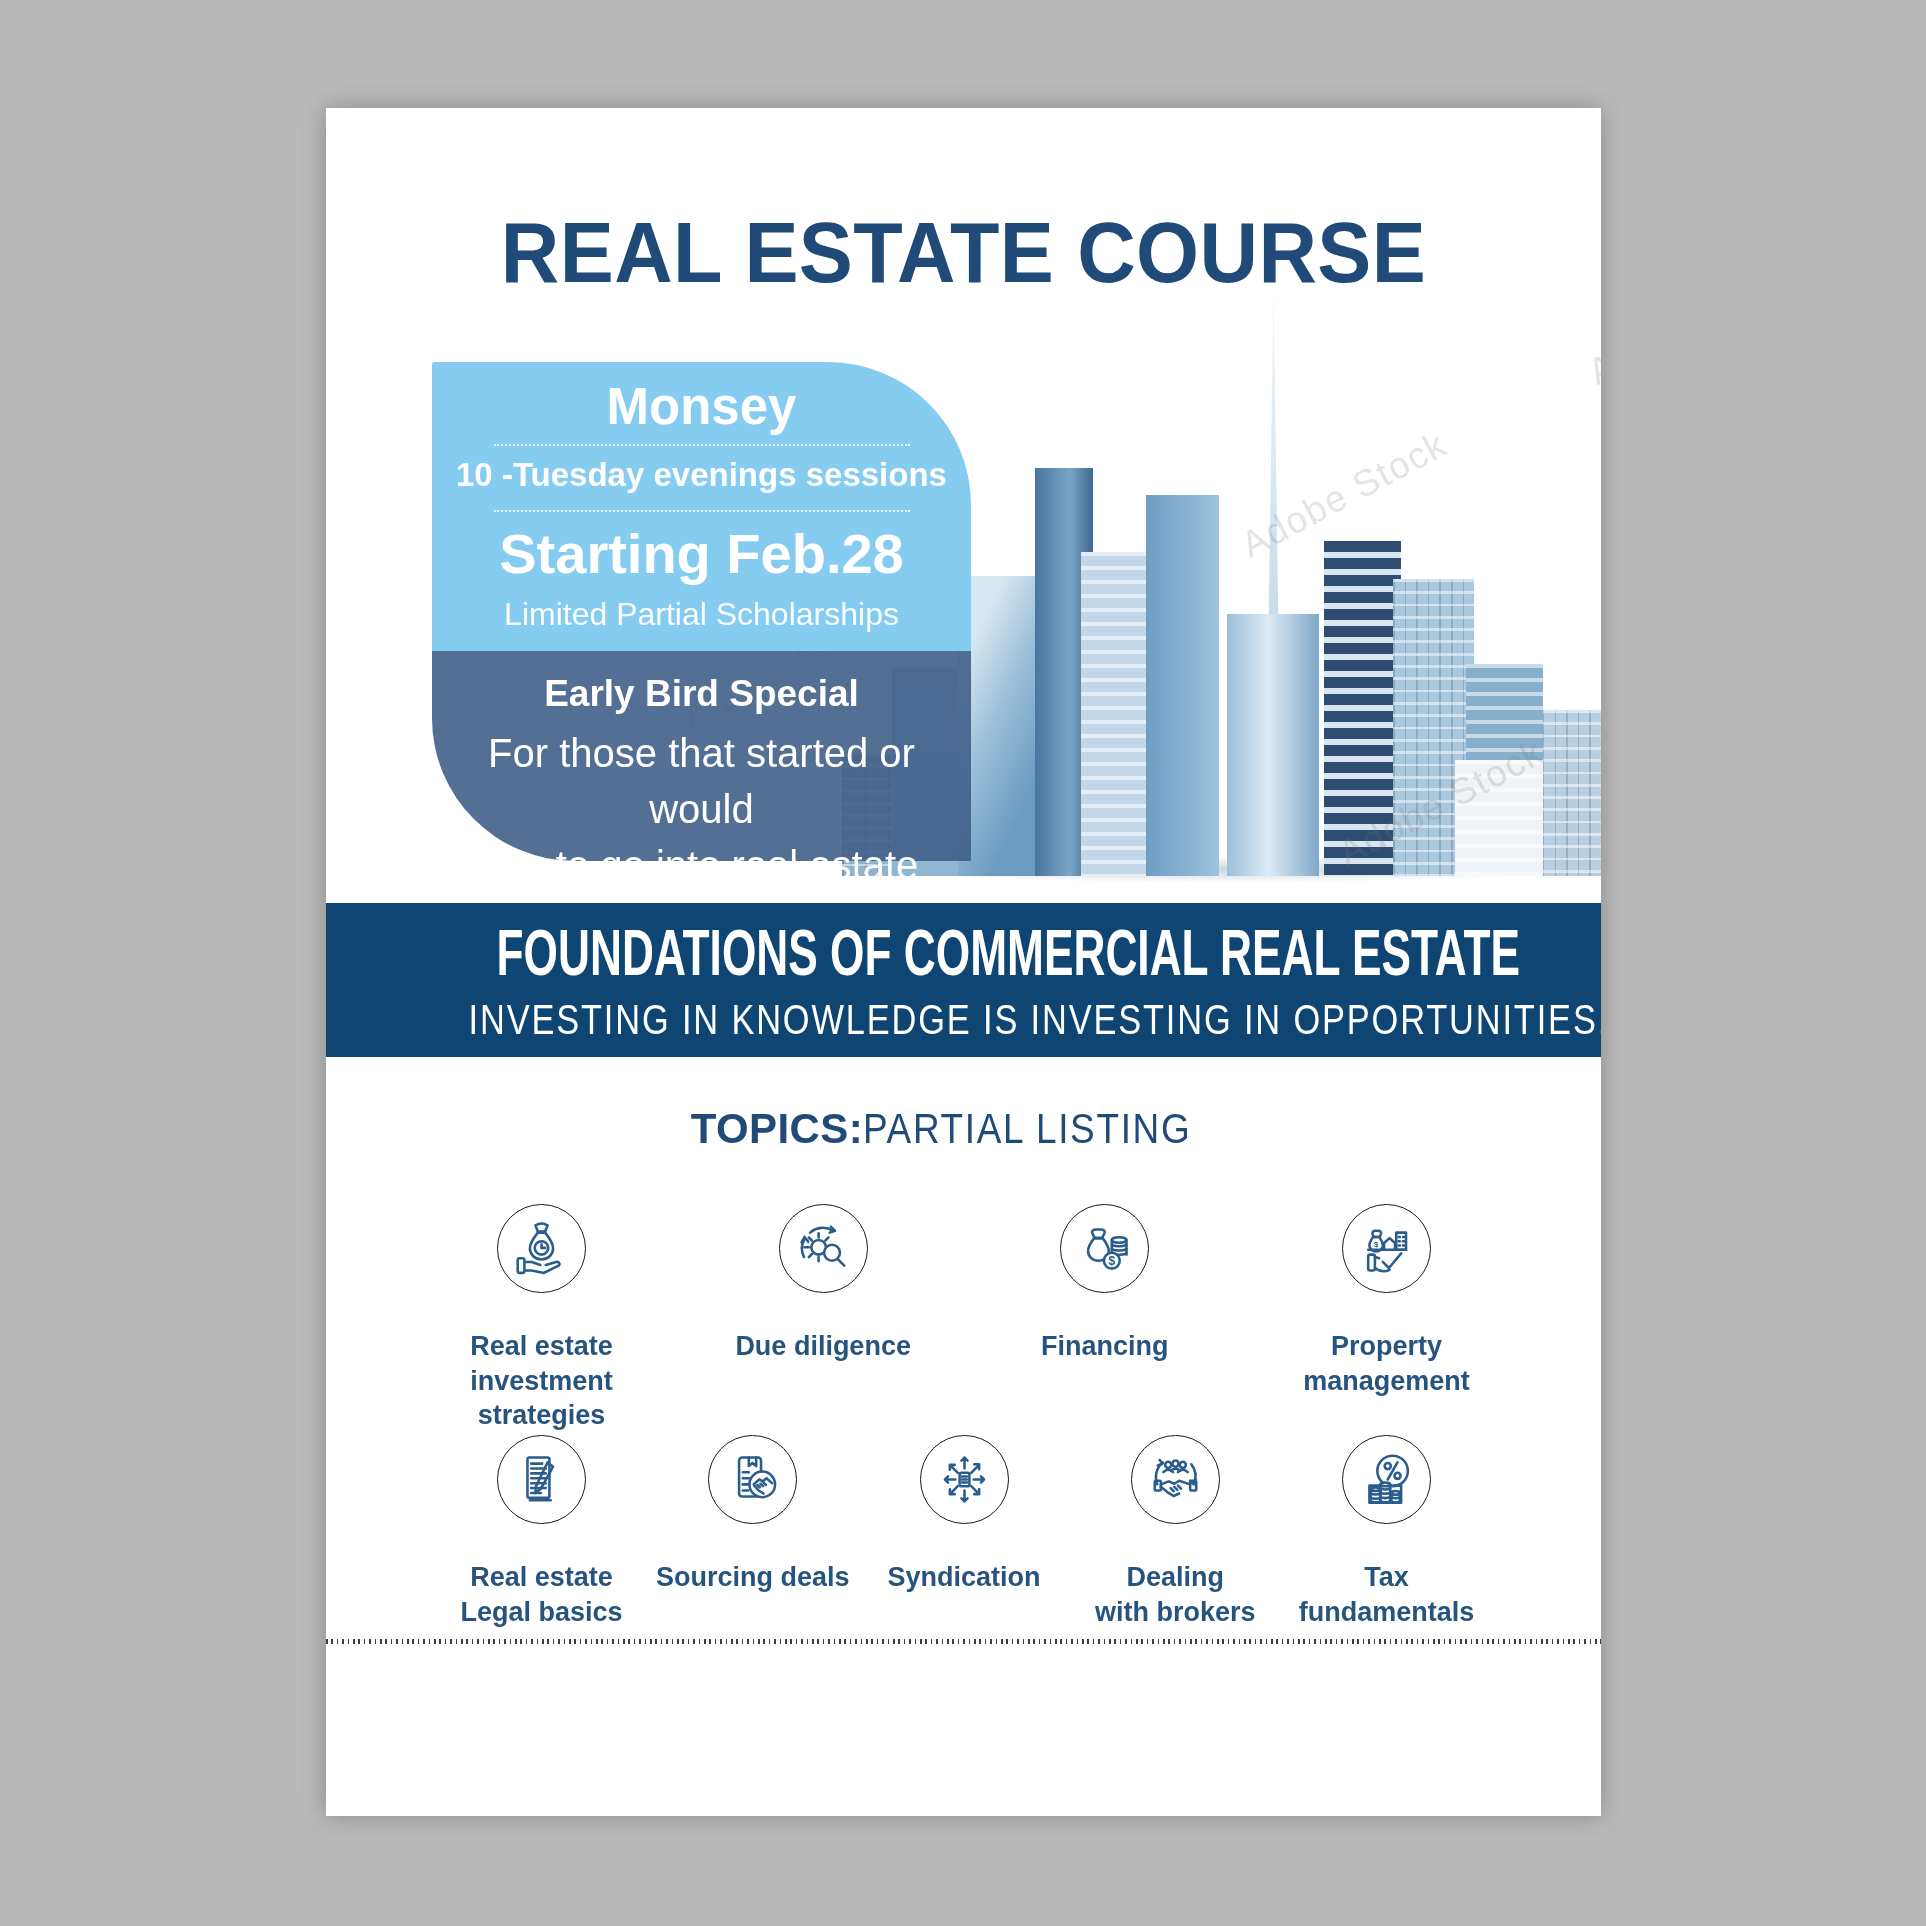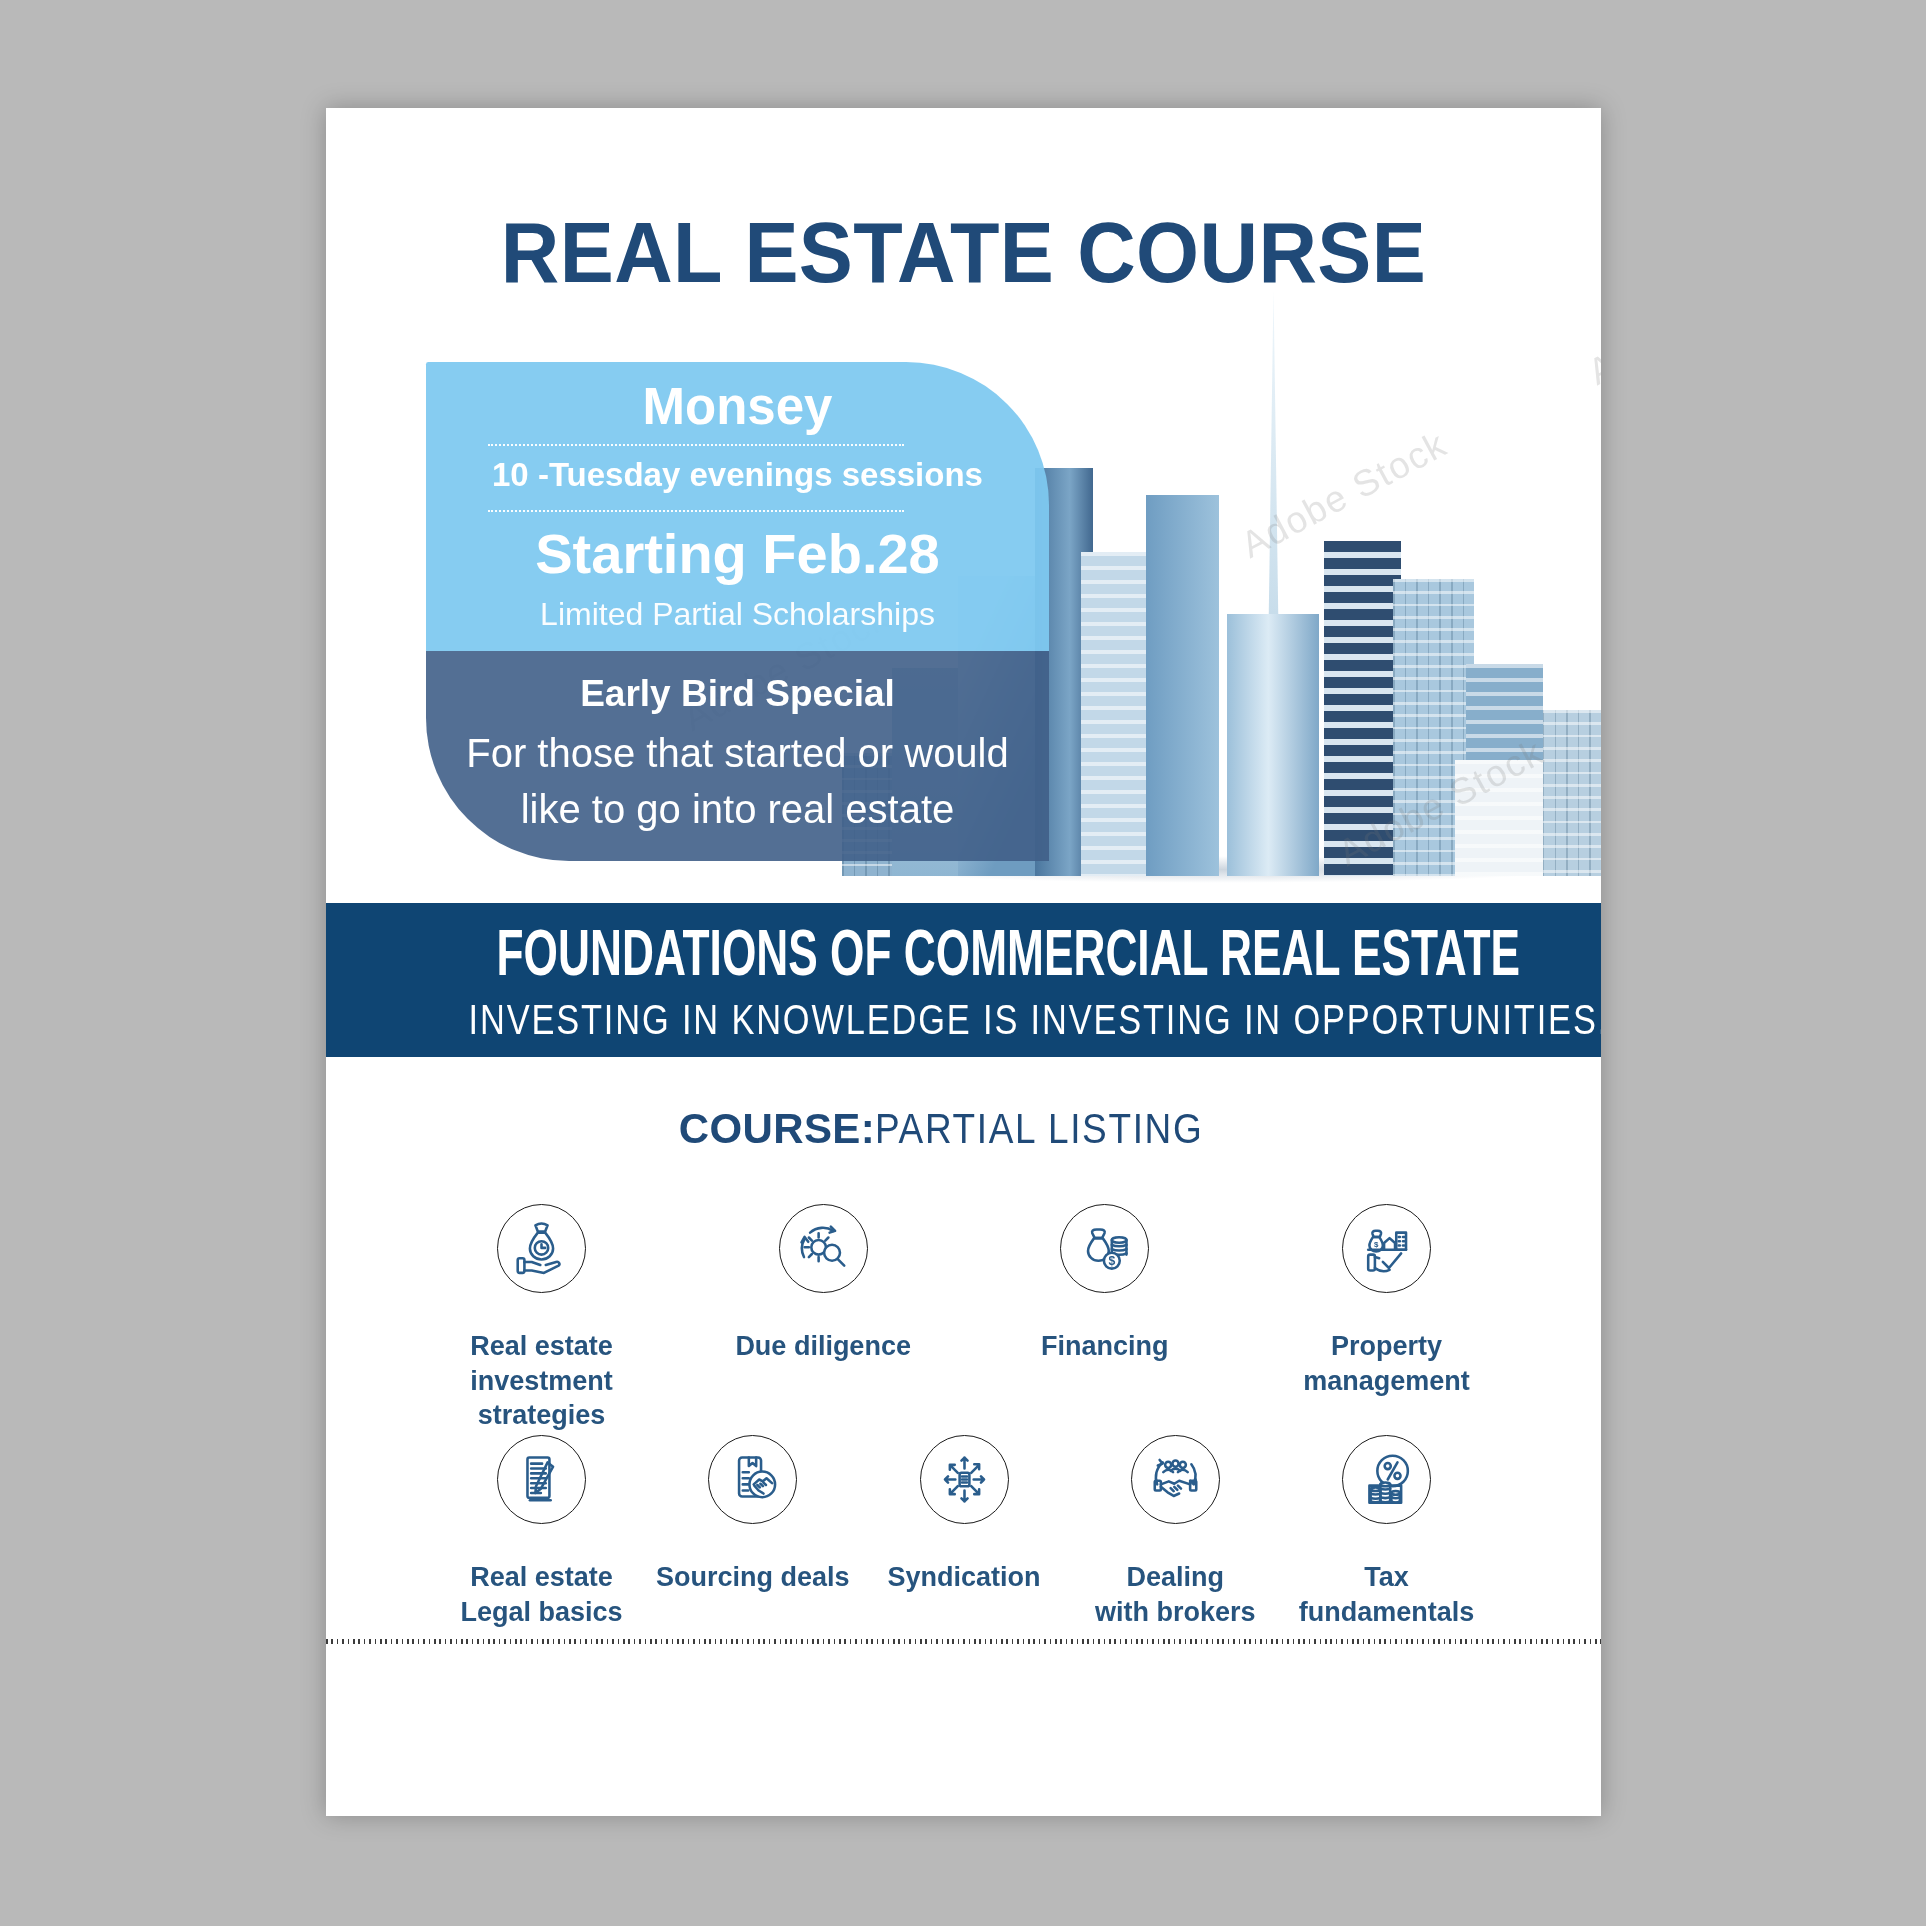--- a/index.html
+++ b/index.html
@@ -23,21 +23,21 @@
     repeating-linear-gradient(90deg,rgba(20,60,90,.22) 0 1.5px,transparent 1.5px 11.6px);}
   .stripes{background:repeating-linear-gradient(180deg,#2f4d70 0 10.8px,#d9e6f0 10.8px 17px);}
   .ground{position:absolute;bottom:-7px;left:4%;width:92%;height:27px;
     background:radial-gradient(ellipse at center,rgba(110,135,160,.35),transparent 70%);}
 
   
   .wm{position:absolute;font-size:37px;color:rgba(120,120,120,.20);
     transform:rotate(-28deg);white-space:nowrap;z-index:4;letter-spacing:1.5px;}
 
   
-  .promo{position:absolute;left:100px;top:254px;width:623px;z-index:6;color:#fff;text-align:center;}
+  .promo{position:absolute;left:106px;top:254px;width:539px;z-index:6;color:#fff;text-align:center;}
   .promo-light{height:289px;background:rgba(126,201,240,.94);border-radius:2.3px 143px 0 0;position:relative;}
   .promo-dark{height:210px;background:rgba(64,95,136,.90);border-radius:0 0 0 143px;position:relative;}
   .monsey{position:absolute;top:14.6px;left:0;width:100%;font-size:51px;font-weight:bold;}
   .dotline{position:absolute;left:62px;width:416px;border-top:2.7px dotted rgba(255,255,255,.95);}
   .dot1{top:82px;} .dot2{top:148px;}
   .sessions{position:absolute;top:94px;left:0;width:100%;font-size:33px;font-weight:bold;}
   .starting{position:absolute;top:159px;left:0;width:100%;font-size:56px;font-weight:bold;}
   .scholar{position:absolute;top:234px;left:0;width:100%;font-size:32px;font-weight:400;color:rgba(255,255,255,.96);}
   .earlybird{position:absolute;top:22.3px;left:0;width:100%;font-size:37px;font-weight:bold;}
   .eb-body{position:absolute;top:74px;left:0;width:100%;font-size:40px;line-height:1.4;white-space:pre-line;}
@@ -117,21 +117,21 @@
         <div class="eb-body">For those that started or would
 like to go into real estate</div>
       </div>
     </div>
 
     <div class="banner">
       <div class="banner-title"><span>FOUNDATIONS OF COMMERCIAL REAL ESTATE</span></div>
       <div class="banner-sub"><span>INVESTING IN KNOWLEDGE IS INVESTING IN OPPORTUNITIES.</span></div>
     </div>
 
-    <div class="topics-heading"><span class="hb">COURSE:</span><span class="hl"> PARTIAL LISTING</span></div>
+    <div class="topics-heading"><span class="hb">TOPICS:</span><span class="hl"> PARTIAL LISTING</span></div>
 
     <div class="trow trow1">
       <div class="topic">
         <div class="tcircle">
           <svg class="ticon" viewBox="0 0 100 100">
             <path d="M40 12q10-6 20 0l-4 10h-12z"></path>
             <path d="M44 24h12c8 10 13 18 13 26a19 18 0 0 1-38 0c0-8 5-16 13-26z"></path>
             <circle cx="50" cy="49" r="11"></circle>
               <path d="M50 43v6h6"></path>
             <rect x="11" y="66" width="11" height="24" rx="3"></rect>

